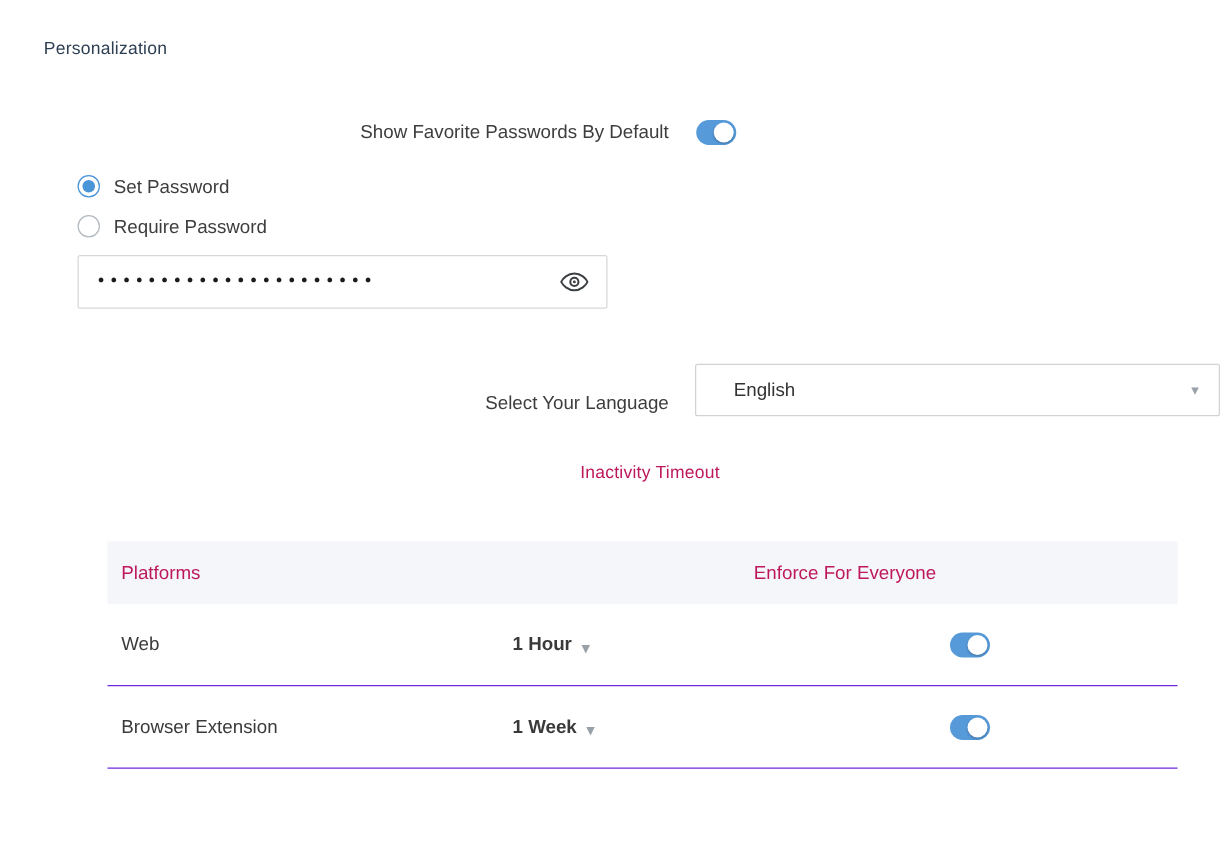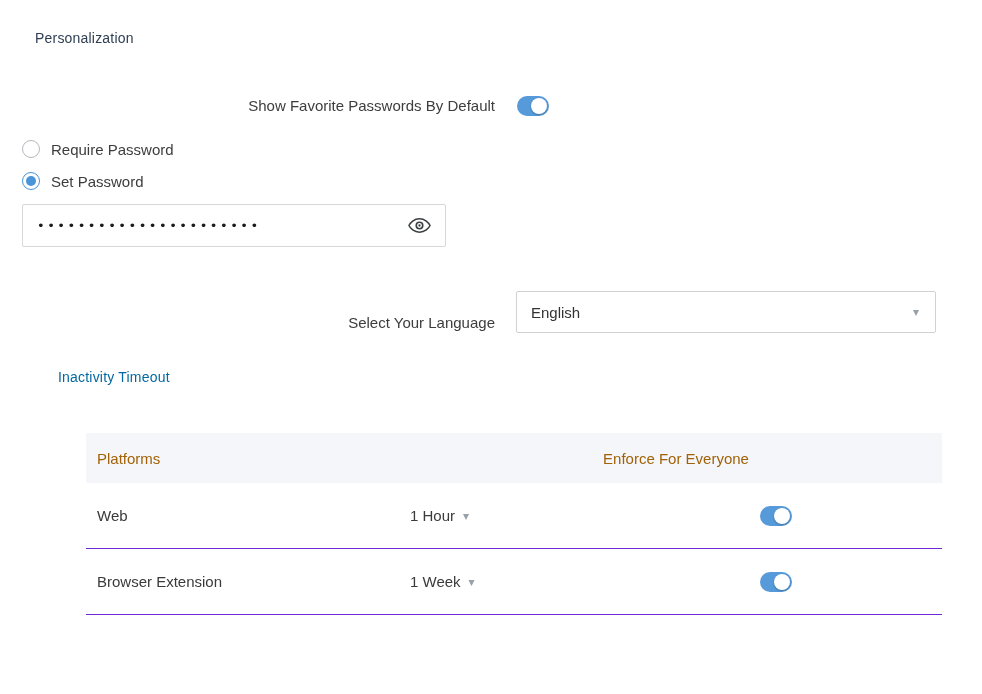--- a/index.html
+++ b/index.html
@@ -10,24 +10,24 @@
     color: #3d3d3d;
     overflow: hidden;
     position: relative;
   }
   .section-title {
     font-size: 14px;
     font-weight: 500;
     letter-spacing: 0.2px;
   }
   .title-navy { color: #2d3e52; margin: 30px 0 0 35px; }
-  .title-dark { color: #0369a1; margin: 36px 0 0 58px; }
-
-  
-  .form-area { margin-top: 50px; }
+  .title-dark { color: #be185d; margin: 36px 0 0 58px; text-align: center; }
+
+  
+  .form-area { margin-top: 50px; padding-left: 40px; }
   .form-row { display: flex; align-items: flex-start; margin-bottom: 24px; }
   .form-row.center { align-items: center; }
   .row-label {
     width: 495px;
     text-align: right;
     font-size: 15px;
     color: #3d3d3d;
     line-height: 20px;
     flex-shrink: 0;
   }
@@ -92,73 +92,73 @@
   .select-box {
     width: 420px; height: 42px;
     border: 1px solid #d2d2d2;
     border-radius: 2px;
     background: #fff;
     display: flex; align-items: center;
     padding: 0 16px 0 14px;
     cursor: pointer;
     margin-left: 21px;
   }
-  .select-value { flex: 1; font-size: 15px; color: #333; }
+  .select-value { flex: 1; font-size: 15px; color: #333; margin-left: 16px; }
   .caret { font-size: 12px; color: #98a0a8; line-height: 1; }
 
   
   .timeout-table { margin: 48px 0 0 86px; width: 856px; }
   .t-header {
     display: flex; align-items: center;
     height: 50px;
     background: #f5f6f9;
-    font-size: 15px; color: #a16207;
+    font-size: 15px; color: #be185d;
   }
   .t-row {
     display: flex; align-items: center;
     height: 66px;
     border-bottom: 1px solid #6d28d9;
     font-size: 15px; color: #3a3a3a;
   }
   .c1 { width: 324px; padding-left: 11px; }
   .c2 { width: 200px; }
   .c3 { flex: 1; display: flex; justify-content: center; }
-  .lock-select { cursor: pointer; display: inline-flex; align-items: center; gap: 8px; }
+  .lock-select { cursor: pointer; display: inline-flex; align-items: flex-end; gap: 8px; font-weight: bold; }
 </style>
 </head>
 <body>
 
 <h2 class="section-title title-navy">Personalization</h2>
 
 <div class="form-area">
 
   <div class="form-row center">
     <div class="row-label">Show Favorite Passwords By Default</div>
     <div class="row-control">
       <div class="toggle on">
         <div class="knob"></div>
       </div>
     </div>
   </div>
 
   <div class="form-row">
     <div class="row-control">
 
+      <div class="radio-item on">
+        <span class="radio-circle">
+            <span class="radio-dot"></span>
+          </span>
+        <span class="radio-label">Set Password</span>
+      </div>
+
       <div class="radio-item">
         <span class="radio-circle">
             <span class="radio-dot"></span>
           </span>
         <span class="radio-label">Require Password</span>
-      </div>
-
-      <div class="radio-item on">
-        <span class="radio-circle">
-            <span class="radio-dot"></span>
-          </span>
-        <span class="radio-label">Set Password</span>
       </div>
 
       <div class="password-box">
         <input type="text" value="••••••••••••••••••••••" style="">
         <span class="eye-btn">
           <svg width="23" height="17" viewBox="0 0 24 17">
             <path d="M12 1.5 C6.4 1.5 2.4 5.6 1 8.5 c1.4 2.9 5.4 7 11 7 s9.6-4.1 11-7 C21.6 5.6 17.6 1.5 12 1.5 Z" fill="none" stroke="#3c4043" stroke-width="1.6"></path>
             <circle cx="12" cy="8.5" r="3.4" fill="none" stroke="#3c4043" stroke-width="1.7"></circle>
             <circle cx="12" cy="8.5" r="1.2" fill="#3c4043"></circle>
           </svg>

